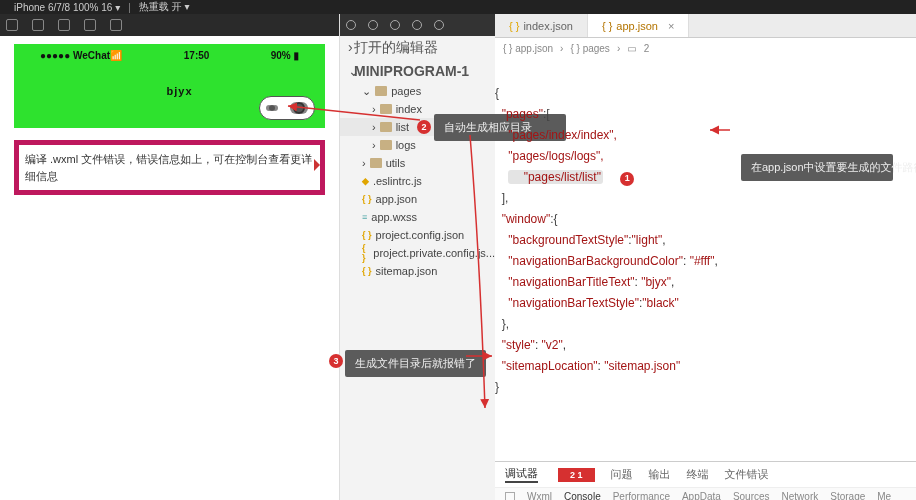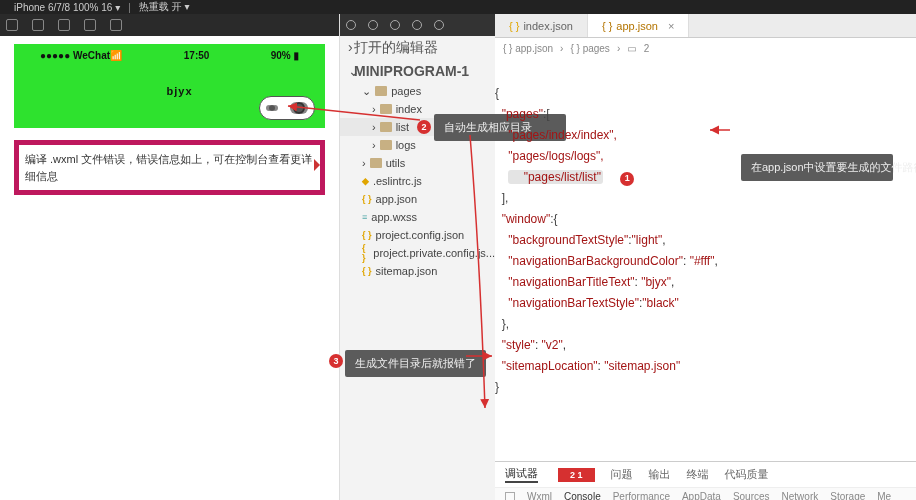--- a/index.html
+++ b/index.html
@@ -188,21 +188,21 @@
         </div>
       </div>
 
       <div class="panel">
         <div class="ptabs">
           <span class="pt active">调试器</span>
           <span class="badge-red" style="width:auto;padding:0 12px;border-radius:0;">2 1</span>
           <span class="pt">问题</span>
           <span class="pt">输出</span>
           <span class="pt">终端</span>
-          <span class="pt">代码质量</span>
+          <span class="pt">文件错误</span>
         </div>
         <div class="ptabs2">
           <span style="border:1px solid #aaa;width:10px;height:10px;"></span>
           <span class="t">Wxml</span>
           <span class="t active">Console</span>
           <span class="t">Performance</span>
           <span class="t">AppData</span>
           <span class="t">Sources</span>
           <span class="t">Network</span>
           <span class="t">Storage</span>

